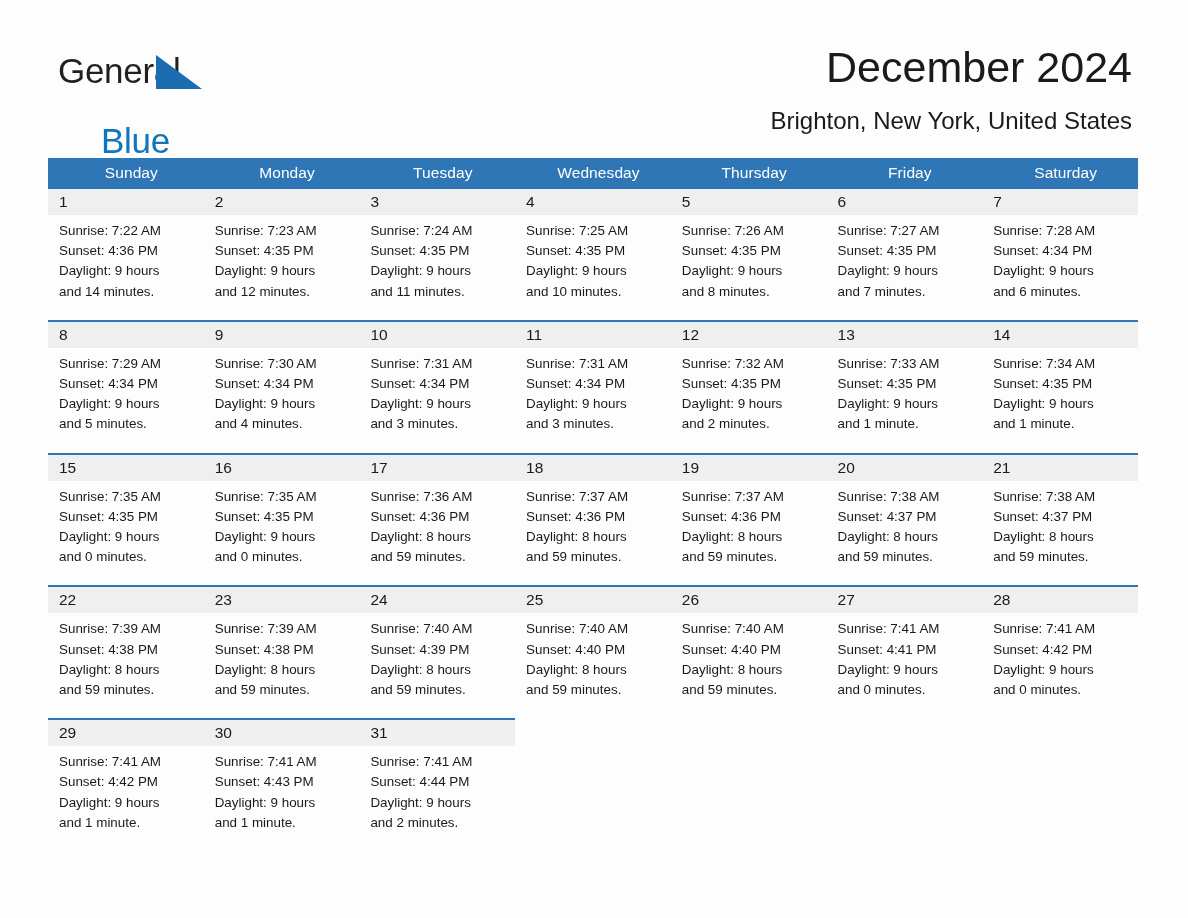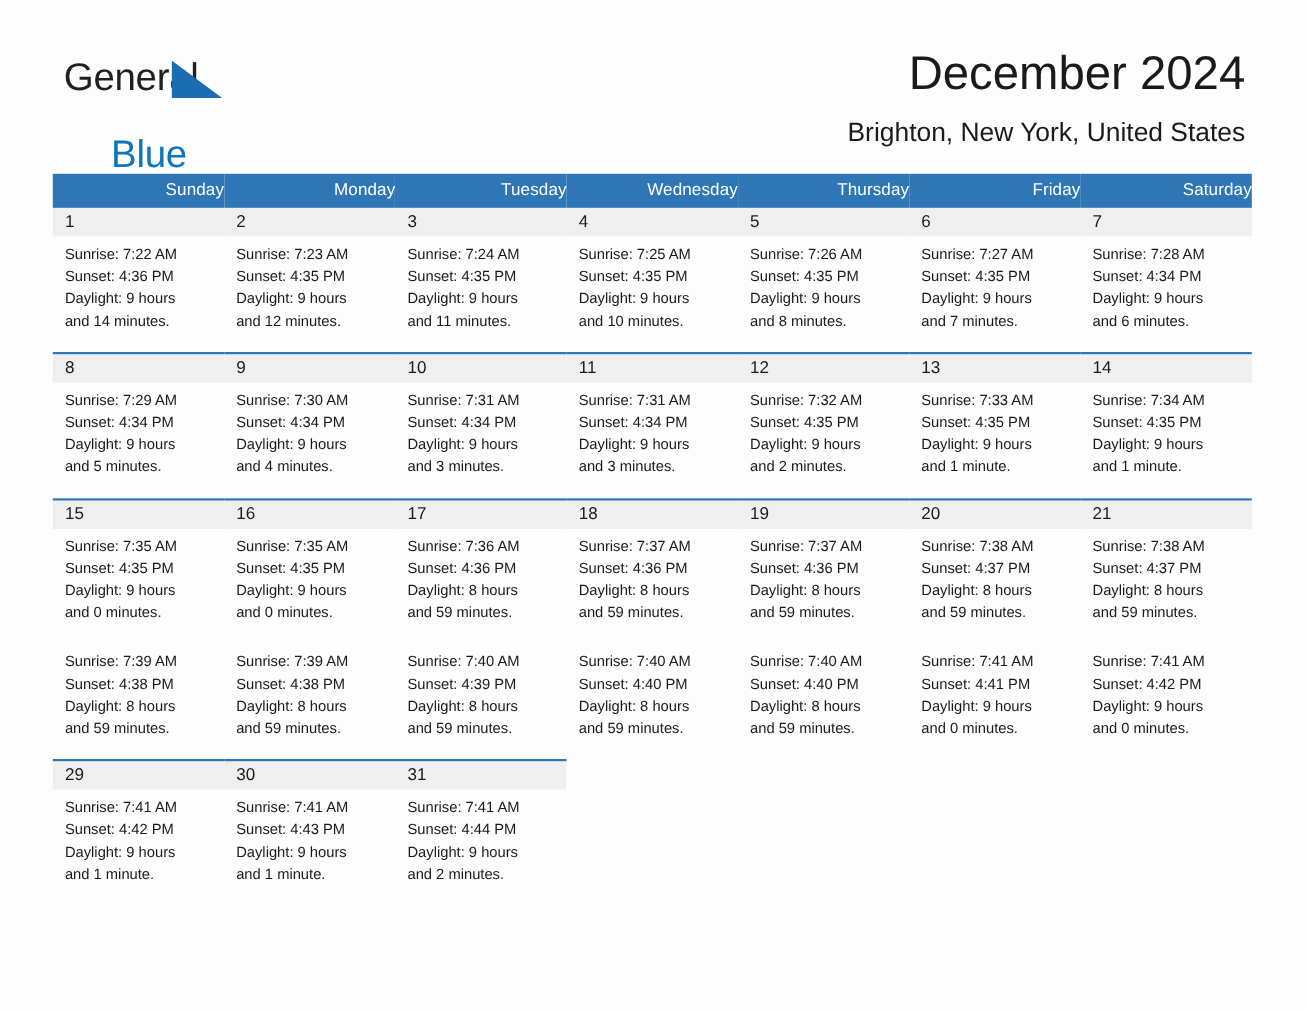--- a/index.html
+++ b/index.html
@@ -91,21 +91,21 @@
     border-collapse: collapse;
     table-layout: fixed;
   }
   .calendar col { width: 155.7px; }
 
   .calendar thead th {
     background: #2f76b6;
     color: #ffffff;
     font-size: 15.5px;
     font-weight: 400;
-    text-align: right;
+    text-align: center;
     padding: 6px 0 7px 11px;
     height: 31px;
     vertical-align: middle;
     letter-spacing: 0.1px;
   }
 
   .daynum-row td {
     background: #efefef;
     color: #1a1a1a;
     font-size: 15.5px;
@@ -329,20 +329,29 @@
             <div class="info-line">Daylight: 8 hours</div>
             <div class="info-line">and 59 minutes.</div>
           </td>
           <td>
             <div class="info-line">Sunrise: 7:38 AM</div>
             <div class="info-line">Sunset: 4:37 PM</div>
             <div class="info-line">Daylight: 8 hours</div>
             <div class="info-line">and 59 minutes.</div>
           </td>
         </tr>
+        <tr class="daynum-row">
+          <td>22</td>
+          <td>23</td>
+          <td>24</td>
+          <td>25</td>
+          <td>26</td>
+          <td>27</td>
+          <td>28</td>
+        </tr>
         <tr class="info-row">
           <td>
             <div class="info-line">Sunrise: 7:39 AM</div>
             <div class="info-line">Sunset: 4:38 PM</div>
             <div class="info-line">Daylight: 8 hours</div>
             <div class="info-line">and 59 minutes.</div>
           </td>
           <td>
             <div class="info-line">Sunrise: 7:39 AM</div>
             <div class="info-line">Sunset: 4:38 PM</div>

